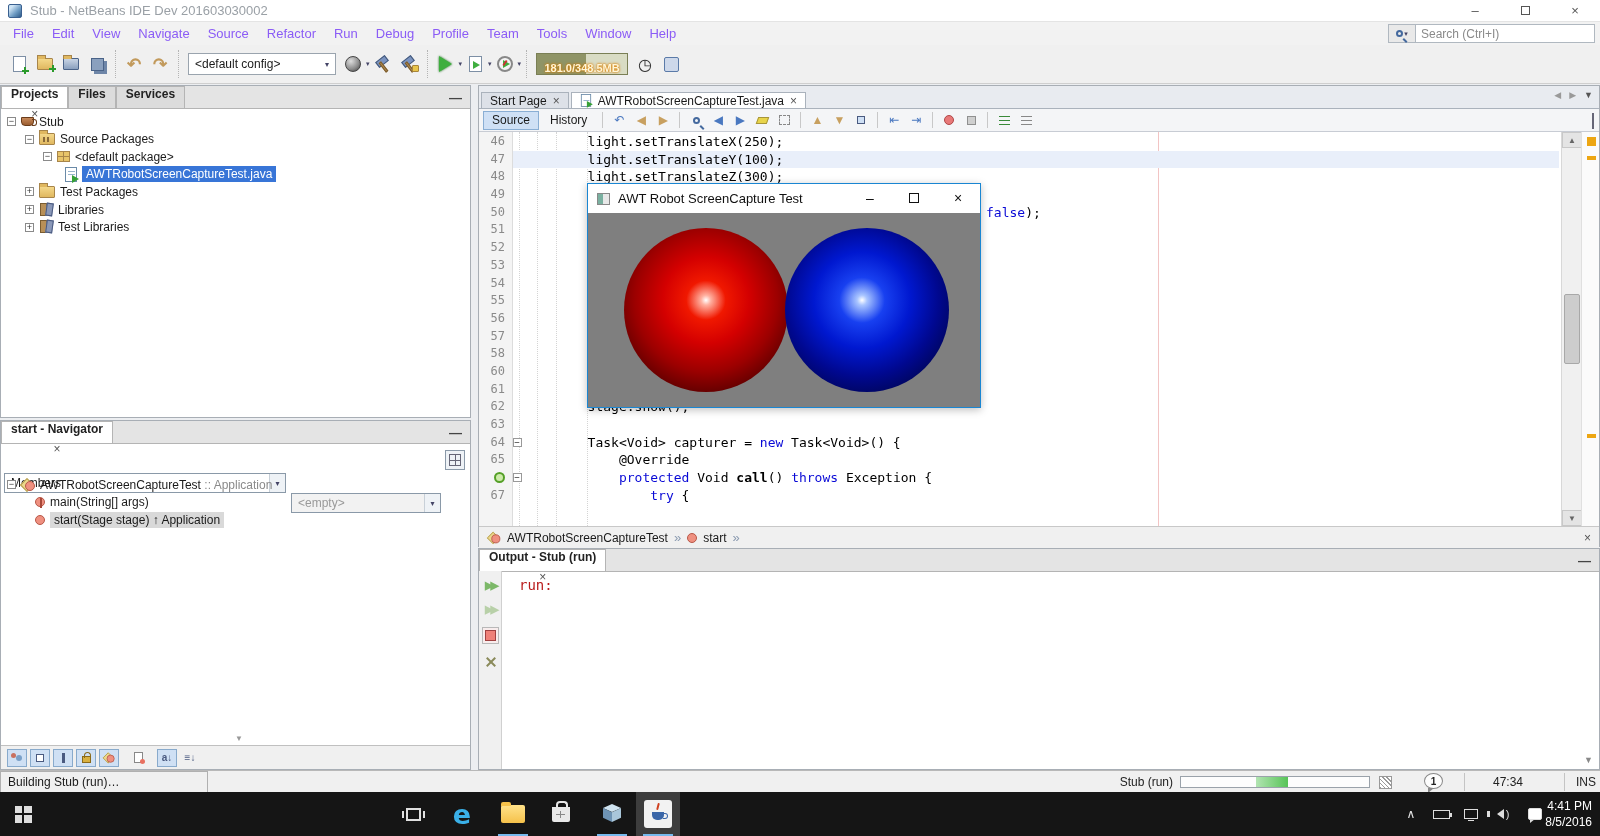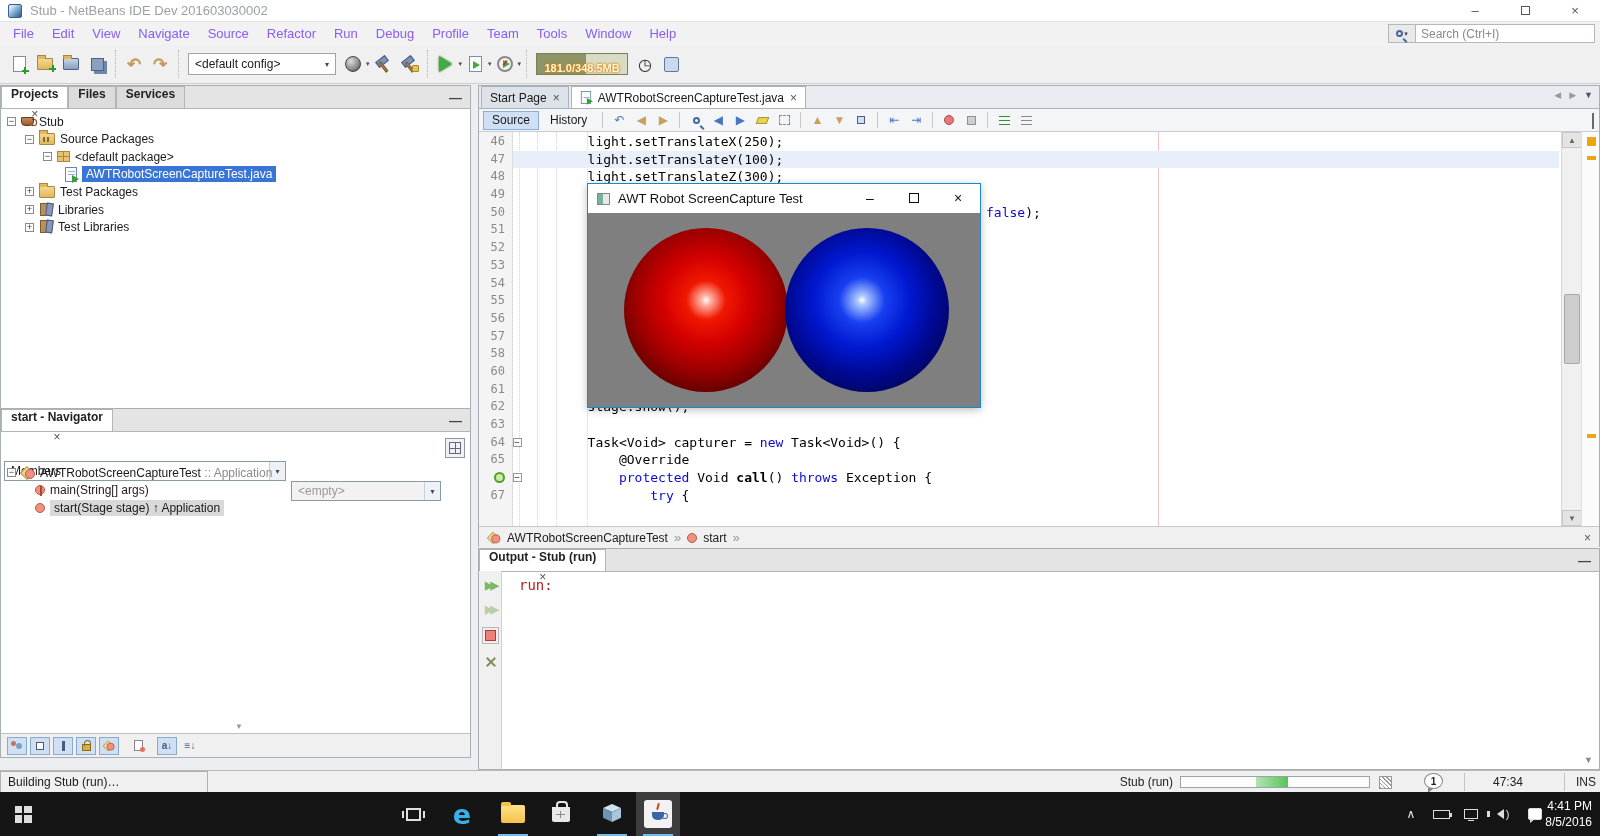--- a/index.html
+++ b/index.html
@@ -104,21 +104,21 @@
   .mini-person::before { content:""; position:absolute; left:0; top:1px; width:5px; height:5px; border-radius:50%; background:#c87060; }
   .mini-person::after { content:""; position:absolute; left:5px; top:3px; width:6px; height:6px; border-radius:50%; background:#7aa0c8; }
   .mini-class { transform:scale(0.8); }
   .mini-doc { width:9px; height:11px; background:#fff; border:1px solid #888; position:relative; }
   .mini-doc::after { content:""; position:absolute; right:-3px; bottom:-2px; width:5px; height:5px; border-radius:50%; background:#e87060; }
   .sort-ic { font-size:10px; color:#4a5a80; font-weight:bold; }
 
   
   #editor-panel { left:478px; top:85px; width:1122px; height:462px; background:#fff; border:1px solid #a8aeb5; }
   #etab-row { position:absolute; left:0; top:0; width:100%; height:23px; background:#e8ebf0; border-bottom:1px solid #aab2bc; display:flex; align-items:flex-end; padding-left:2px; }
-  .etab { height:22px; padding:0 8px; background:#dde1e8; border:1px solid #aab2bc; border-bottom:none; margin-right:2px; display:flex; align-items:center; gap:6px; font-size:12px; }
+  .etab { height:16px; padding:0 8px; background:#dde1e8; border:1px solid #aab2bc; border-bottom:none; margin-right:2px; display:flex; align-items:center; gap:6px; font-size:12px; }
   .etab.active { background:#ffffff; }
   #etab-controls { position:absolute; right:6px; top:4px; display:flex; gap:8px; color:#999; font-size:9px; }
   #etab-controls .en { color:#555; }
   #editor-toolbar { position:absolute; left:0; top:23px; width:100%; height:23px; background:#f4f5f7; border-bottom:1px solid #c8ccd4; display:flex; align-items:center; padding-left:4px; gap:2px; }
   .vbtn { height:19px; padding:0 8px; font-size:12px; display:flex; align-items:center; border:1px solid transparent; }
   .vbtn.active { background:#cfe0f5; border-color:#8aaed4; }
   .esep { width:1px; height:16px; border-left:1px solid #c8c8c8; margin:0 4px; }
   .eico { width:20px; height:18px; display:flex; align-items:center; justify-content:center; font-size:12px; position:relative; }
   .c-tan { color:#c8a060; } .c-blue { color:#4a78c0; }
   .rec-dot { width:10px; height:10px; border-radius:50%; background:#e87878; border:1px solid #b04848; }
@@ -387,21 +387,21 @@
         <span>Libraries</span>
       </div>
       <div class="tree-row" style="left:24px;top:109.6px">
         <span class="expander">+</span>
         <span class="ticon books"></span>
         <span>Test Libraries</span>
       </div>
     </div>
   </div>
 
-  <div class="panel abs" style="left:0;top:408px;width:471px;height:350px">
+  <div class="panel abs" style="left:0;top:420px;width:471px;height:350px">
     <div class="ptab-row">
       <div class="ptab active">
         <span>start - Navigator</span>
         <span class="tab-close">×</span>
       </div>
       <span class="min-dash">—</span>
     </div>
     <div class="combo abs" style="left:3px;top:29px;width:282px">
       <span class="cval">Members</span>
       <span class="carr">▾</span>

